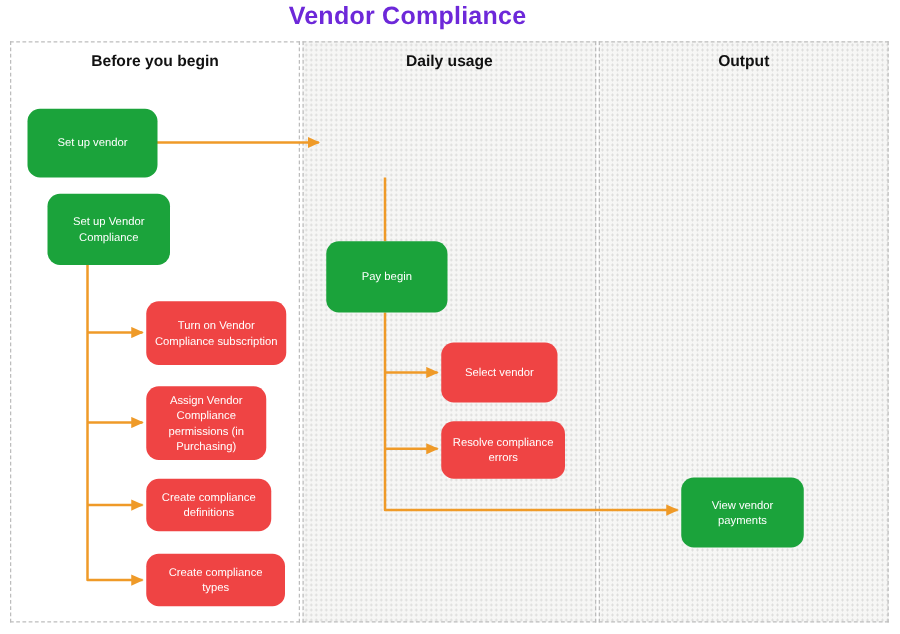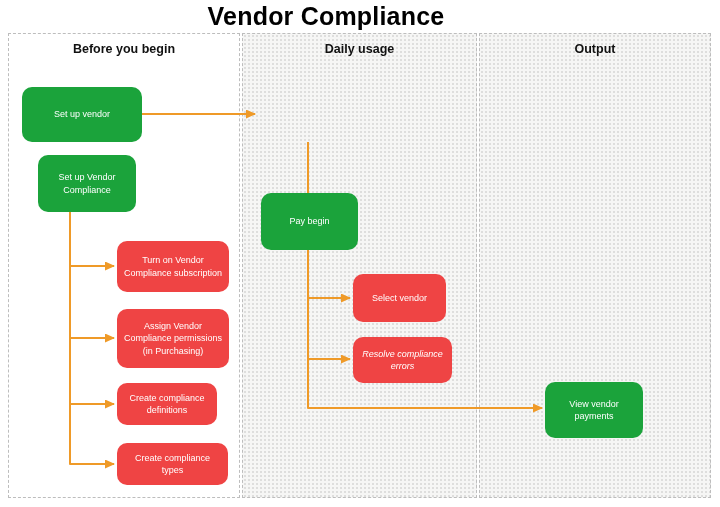--- a/index.html
+++ b/index.html
@@ -16,23 +16,23 @@
     width: 720px;
     height: 507px;
   }
   .title {
     position: absolute;
     top: 2px;
     left: 0;
     width: 652px;
     margin: 0;
     text-align: center;
-    font-size: 25px;
+    font-size: 20px;
     font-weight: 700;
-    color: #000000;
+    color: #6d28d9;
     letter-spacing: 0.2px;
   }
   .canvas {
     position: absolute;
     left: 8px;
     top: 33px;
     width: 703px;
     height: 465px;
   }
   .col {
@@ -71,30 +71,30 @@
     align-items: center;
     justify-content: center;
     text-align: center;
     color: #ffffff;
     font-size: 9px;
     line-height: 1.35;
     padding: 3px 6px;
   }
   .green { background: #1BA33B; }
   .navy  { background: #ef4444; }
-  .n0  { left: 14px;  top: 54px;  width: 120px;  height: 55px; }
+  .n0  { left: 14px;  top: 54px;  width: 104px;  height: 55px; }
   .n1  { left: 30px;  top: 122px; width: 98px;  height: 57px; }
   .n2  { left: 109px; top: 208px; width: 112px; height: 51px; }
-  .n3  { left: 109px; top: 276px; width: 112px; height: 59px; }
+  .n3  { left: 109px; top: 276px; width: 96px; height: 59px; }
   .n4  { left: 109px; top: 350px; width: 100px; height: 42px; }
   .n5  { left: 109px; top: 410px; width: 111px; height: 42px; }
   .n6  { left: 250px; top: 54px;  width: 98px;  height: 55px; }
   .n7  { left: 253px; top: 160px; width: 97px;  height: 57px; }
   .n8  { left: 345px; top: 241px; width: 93px;  height: 48px; }
-  .n9  { left: 345px; top: 304px; width: 99px;  height: 46px; font-style: italic; }
+  .n9  { left: 345px; top: 304px; width: 99px;  height: 46px; }
   .n10 { left: 537px; top: 349px; width: 98px;  height: 56px; }
 </style>
 </head>
 <body>
 
 <div class="stage">
   <h1 class="title">Vendor Compliance</h1>
 
   <div class="canvas">
 

